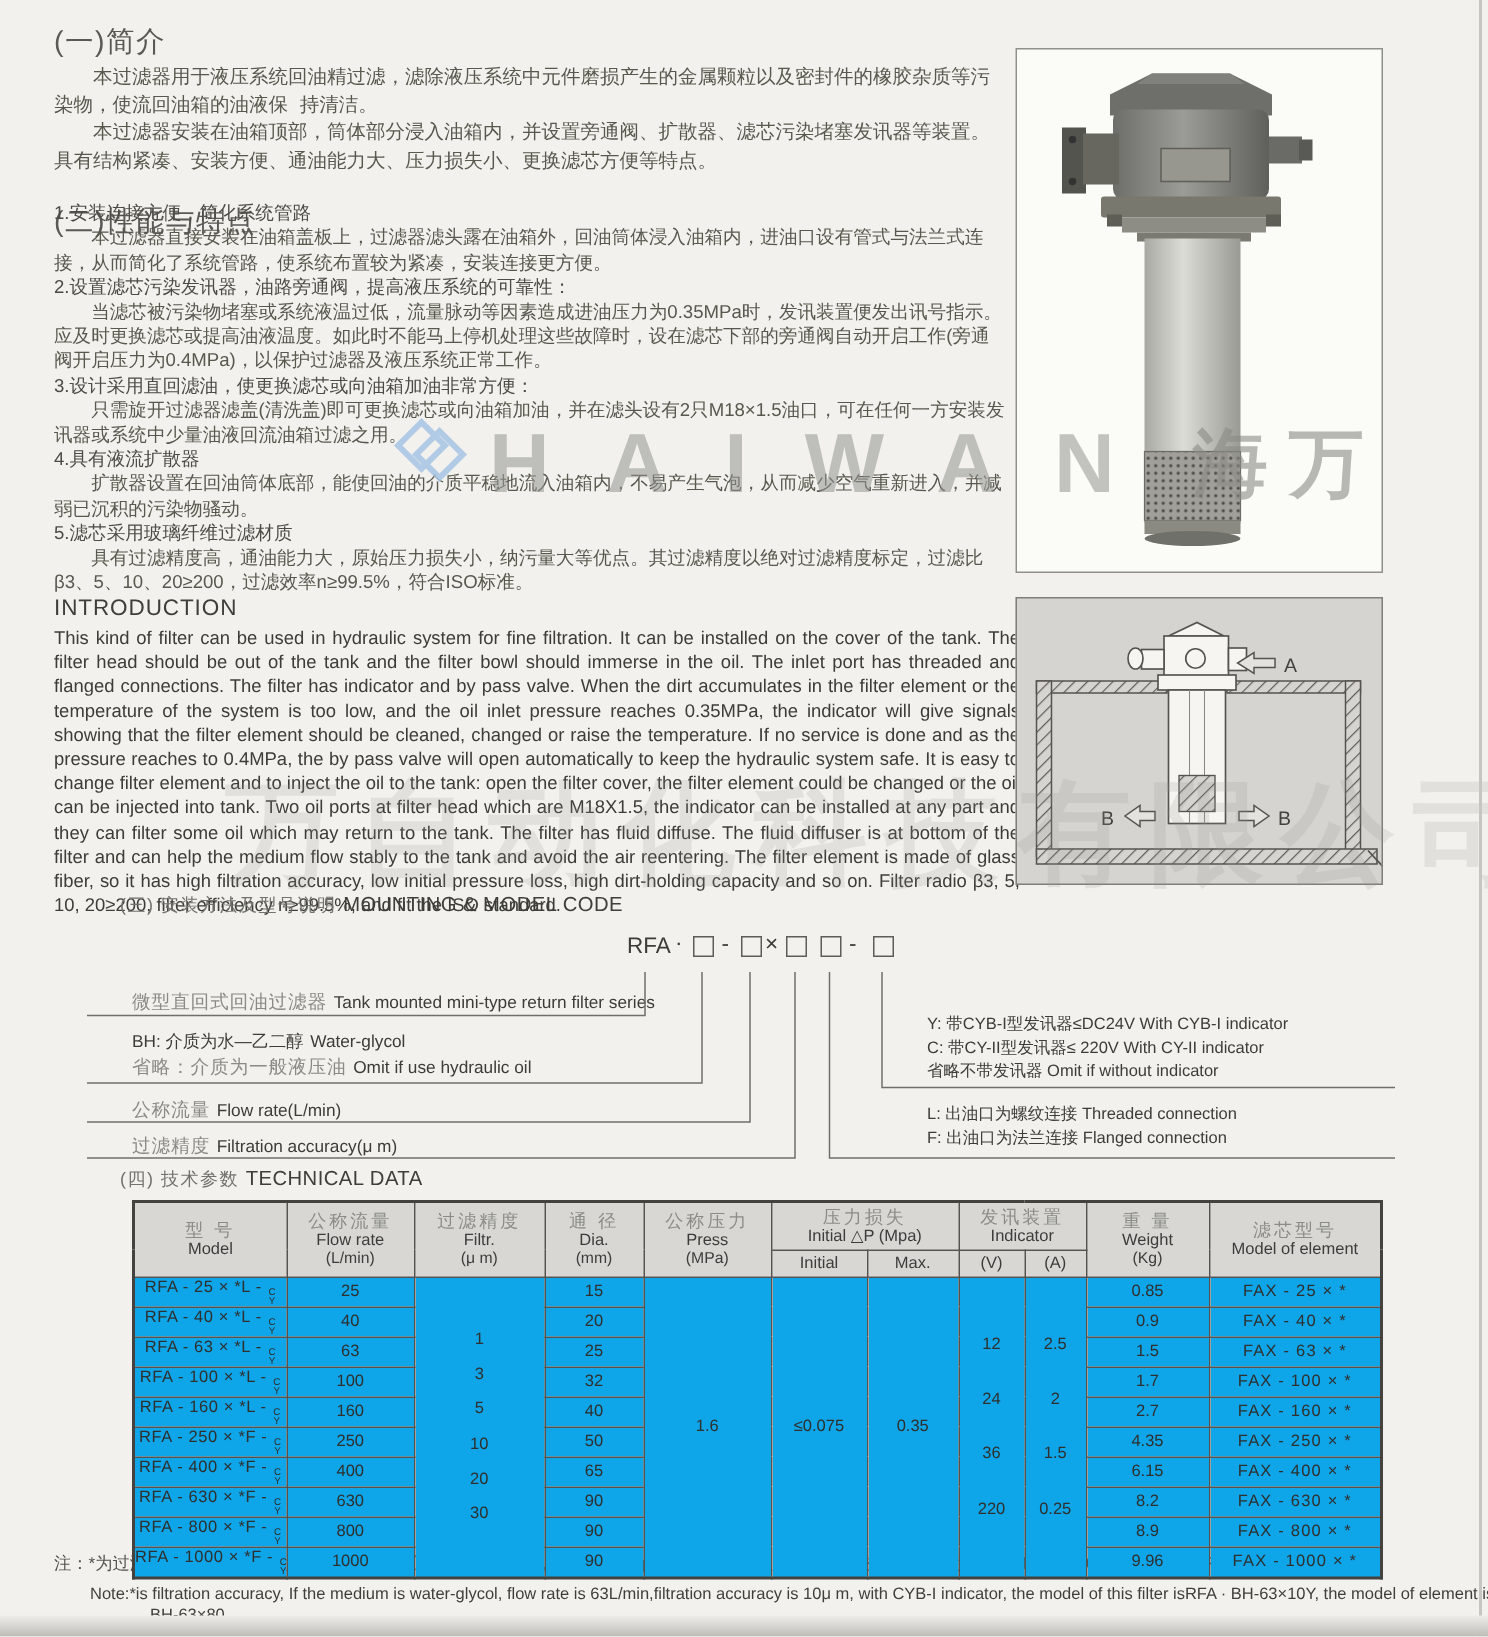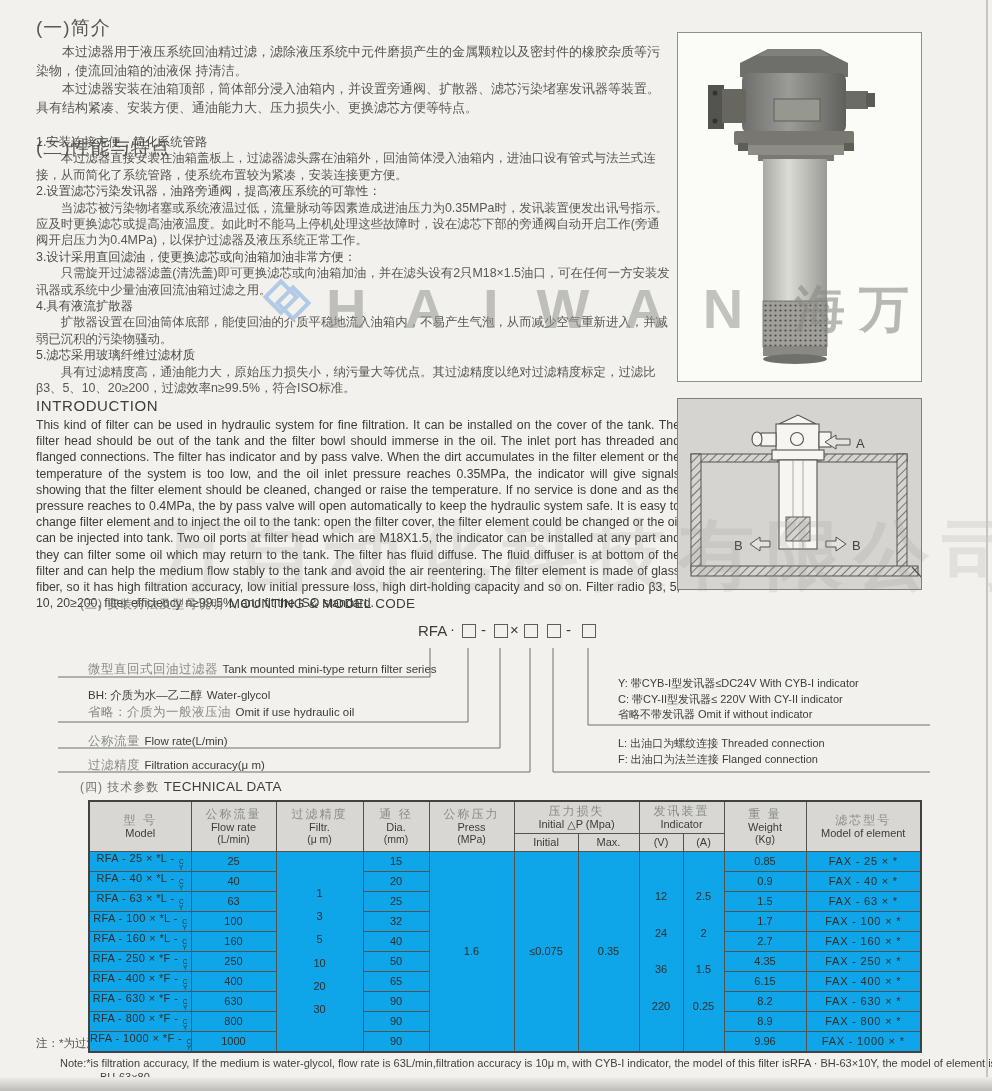--- a/index.html
+++ b/index.html
@@ -67,21 +67,21 @@
         <rect x="8" y="10" width="22" height="22" transform="rotate(45 19 21)"></rect>
         <rect x="20" y="16" width="22" height="22" transform="rotate(45 31 27)"></rect>
       </g>
     </svg>
     <span class="wen">HAIWAN</span>
     <span class="wcn">海万</span>
   </div>
   <div class="abs wm wm-co" style="left:150px;top:505px;">万自动化科技有限公司</div>
 
   <div class="abs h-zh" style="left:36px;top:15px;">(一)简介</div>
-  <div class="abs zh-body" style="left:36px;top:43px;width:636px;">
+  <div class="abs zh-body" style="left:36px;top:43px;width:636px;font-family:Liberation Mono, monospace;">
     <p>本过滤器用于液压系统回油精过滤，滤除液压系统中元件磨损产生的金属颗粒以及密封件的橡胶杂质等污染物，使流回油箱的油液保 持清洁。</p>
     <p>本过滤器安装在油箱顶部，筒体部分浸入油箱内，并设置旁通阀、扩散器、滤芯污染堵塞发讯器等装置。具有结构紧凑、安装方便、通油能力大、压力损失小、更换滤芯方便等特点。</p>
   </div>
 
   <div class="abs h-zh" style="left:36px;top:107px;margin-top:28px;">(二)性能与特点</div>
   <div class="abs feat" style="left:36px;top:134px;width:636px;">
     <div class="fh">1.安装连接方便，简化系统管路</div>
     <div class="fb">本过滤器直接安装在油箱盖板上，过滤器滤头露在油箱外，回油筒体浸入油箱内，进油口设有管式与法兰式连接，从而简化了系统管路，使系统布置较为紧凑，安装连接更方便。</div>
     <div class="fh">2.设置滤芯污染发讯器，油路旁通阀，提高液压系统的可靠性：</div>
     <div class="fb">当滤芯被污染物堵塞或系统液温过低，流量脉动等因素造成进油压力为0.35MPa时，发讯装置便发出讯号指示。应及时更换滤芯或提高油液温度。如此时不能马上停机处理这些故障时，设在滤芯下部的旁通阀自动开启工作(旁通阀开启压力为0.4MPa)，以保护过滤器及液压系统正常工作。</div>

